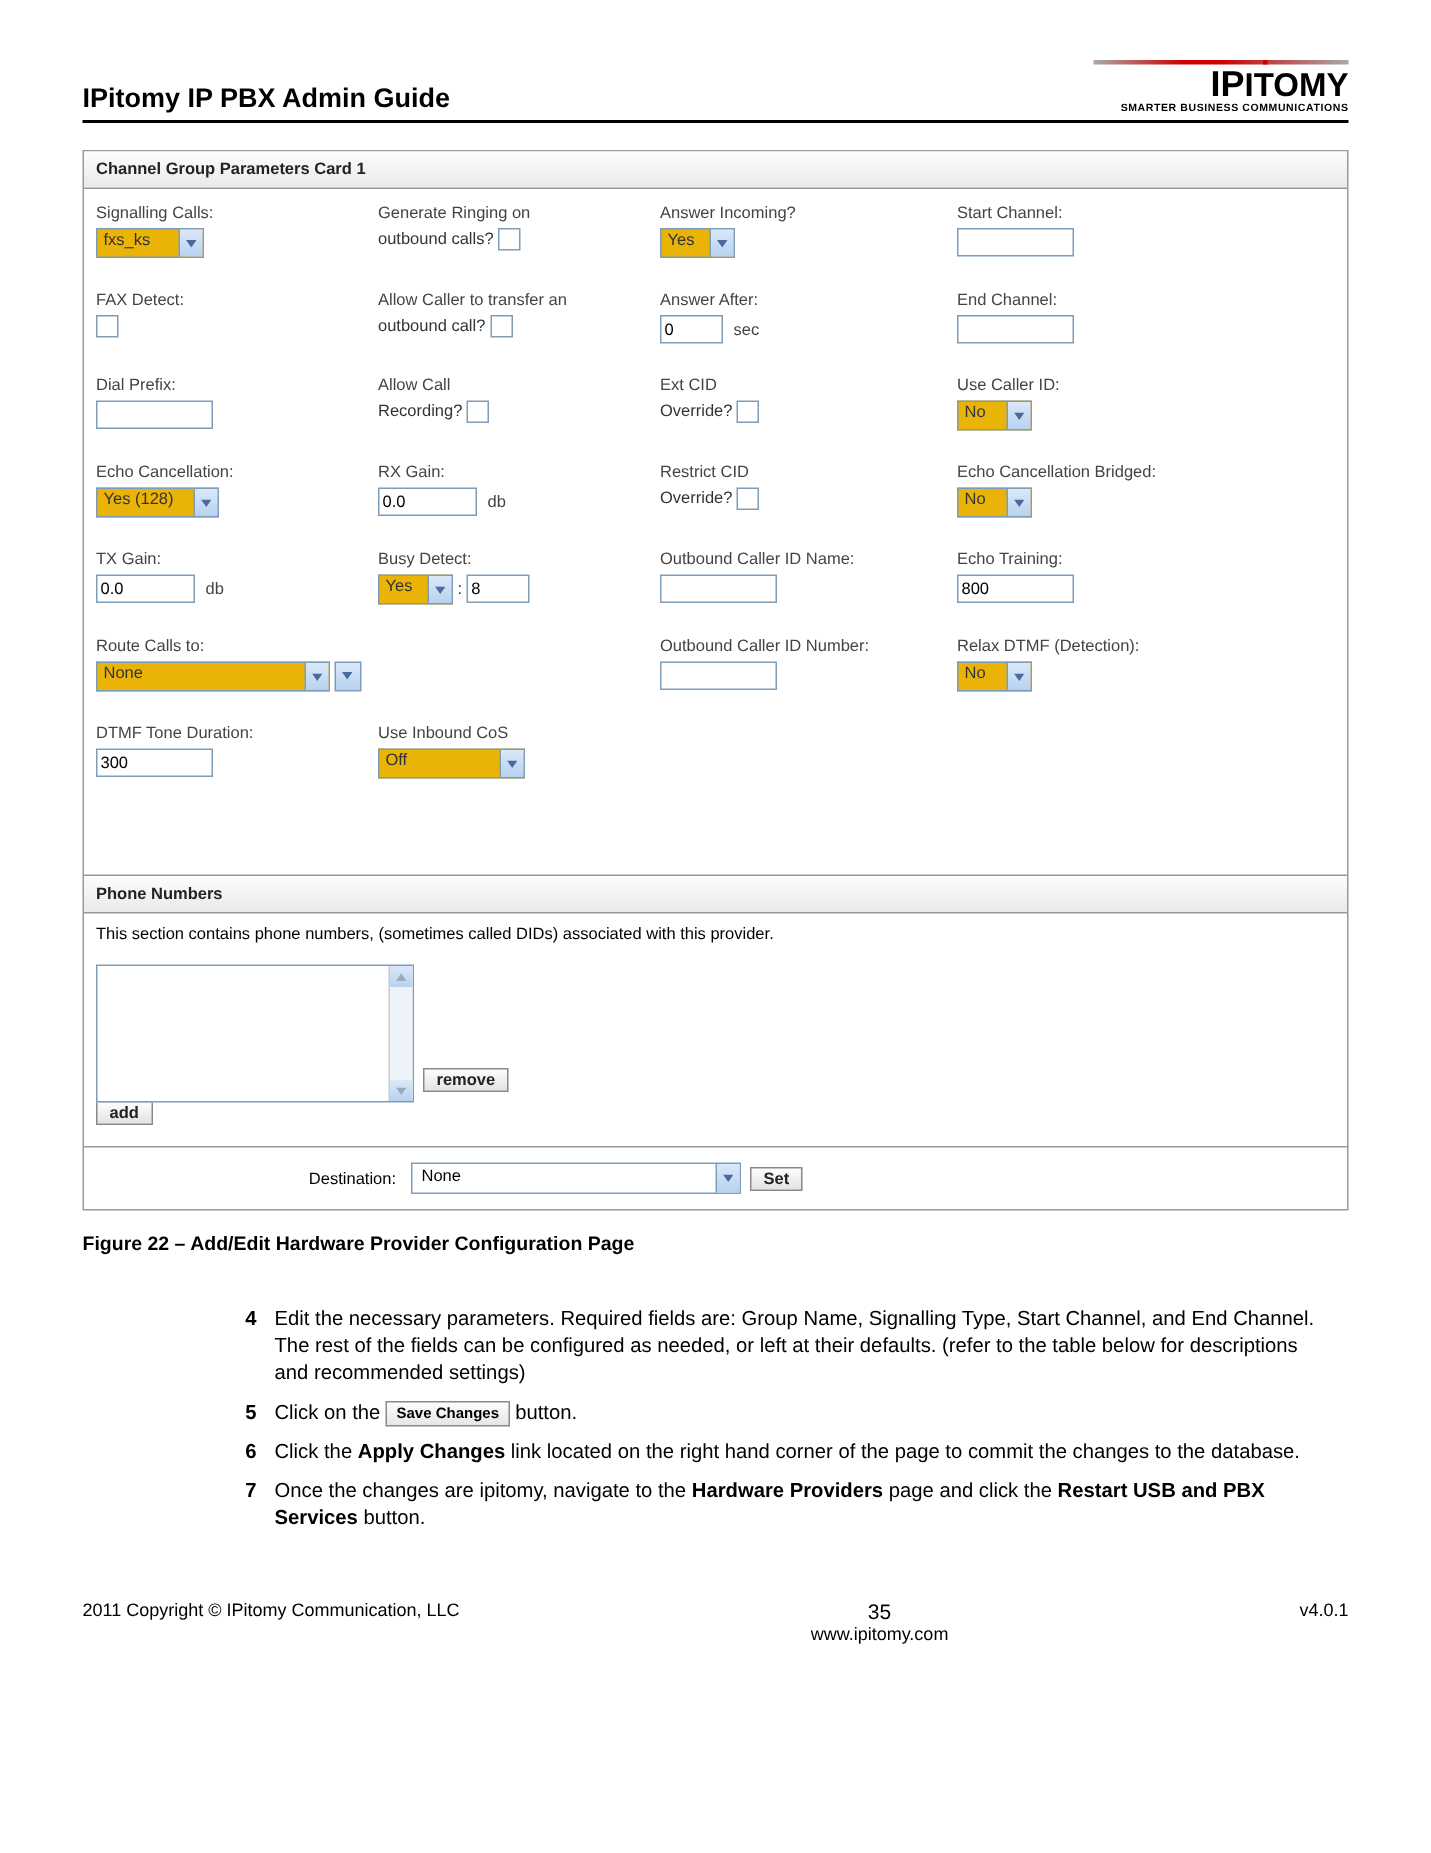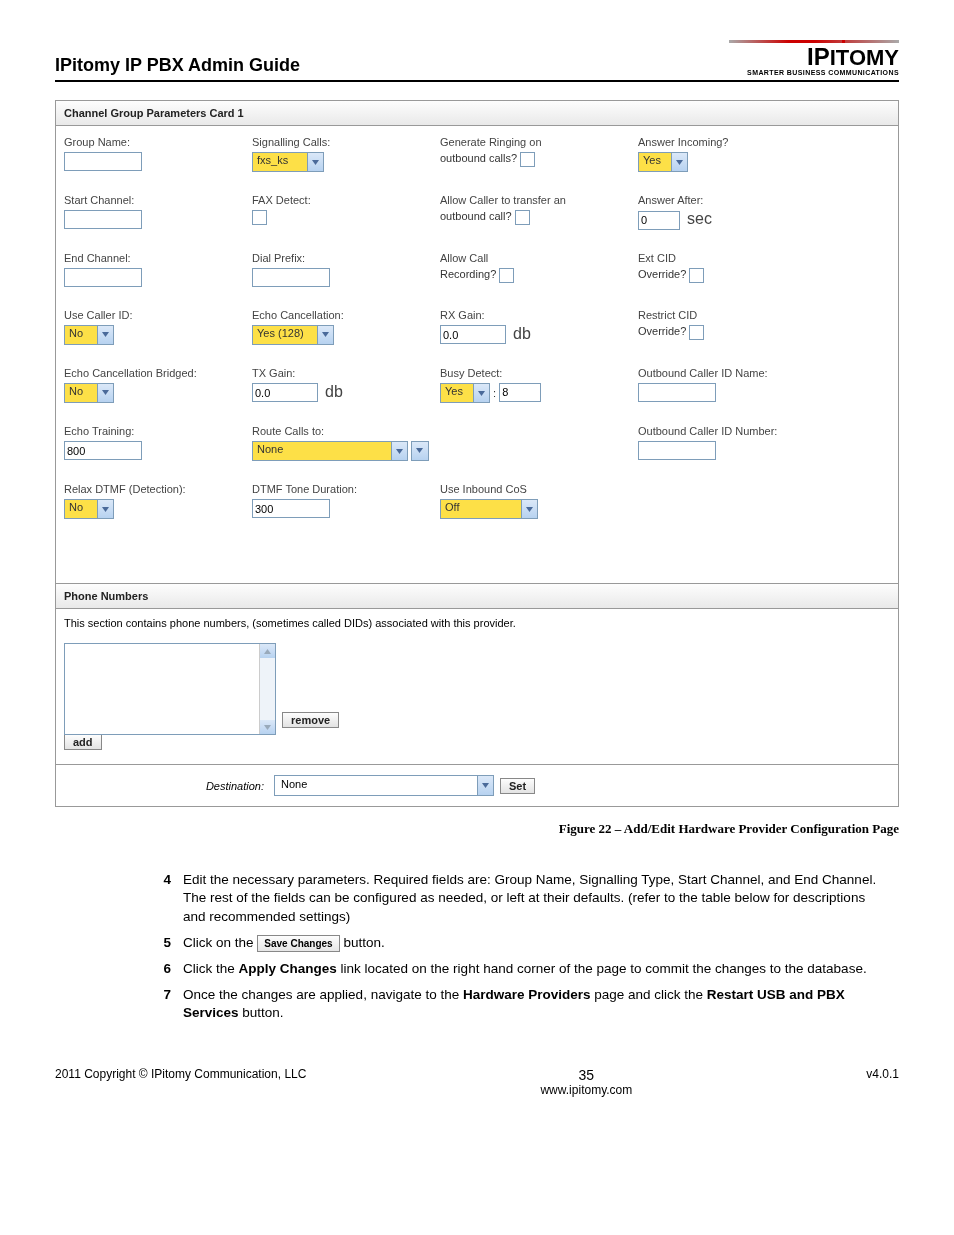--- a/index.html
+++ b/index.html
@@ -94,21 +94,21 @@
     font-size: 11px;
     padding: 0 2px;
   }
   .field input.w-med { width: 60px; }
   .field input.w-small { width: 36px; }
   .sel {
     display: inline-flex;
     align-items: stretch;
     border: 1px solid #7e9db9;
     height: 18px;
-    background: #fde047;
+    background: #eab308;
   }
   .sel span.val {
     padding: 1px 4px;
     font-size: 11px;
     min-width: 24px;
   }
   .sel .arrow, .drop-arrow {
     width: 15px;
     background: linear-gradient(#dbe8f8,#b7d2f0);
     border-left: 1px solid #7e9db9;
@@ -122,21 +122,21 @@
   }
   .cb {
     display: inline-block;
     width: 13px;
     height: 13px;
     border: 1px solid #7e9db9;
     background: #fff;
     vertical-align: middle;
   }
   .unit {
-    font-size: 16px;
+    font-size: 11px;
     color: #444;
     margin-left: 4px;
   }
   .sel-only {
     display: inline-block;
     width: 16px;
     height: 18px;
     border: 1px solid #7e9db9;
     background: linear-gradient(#dbe8f8,#b7d2f0);
     vertical-align: middle;
@@ -199,36 +199,34 @@
     font-size: 11px;
     display: flex;
     align-items: center;
     justify-content: center;
     gap: 6px;
   }
   .dest-row .dest-label {
     width: 200px;
     text-align: right;
     padding-right: 4px;
-    font-style: italic;
   }
   .dest-sel {
     display: inline-flex;
     border: 1px solid #7e9db9;
     height: 19px;
     background: #fff;
   }
   .dest-sel .val { padding: 2px 6px; min-width: 190px; font-size:11px; }
 
   .figure-caption {
-    text-align: right;
+    text-align: left;
     font-weight: bold;
     font-size: 13px;
     margin: 14px 0 34px 0;
-    font-family: Liberation Serif, serif;
   }
 
   .instructions {
     margin-left: 90px;
     margin-right: 10px;
     font-size: 13.5px;
     line-height: 1.35;
   }
   .instructions .row {
     display: flex;
@@ -271,24 +269,20 @@
     <div class="brand"><span class="ip">IP</span>ITOMY</div>
     <div class="tag">SMARTER BUSINESS COMMUNICATIONS</div>
   </div>
 </div>
 
 <div class="panel">
   <div class="panel-header">Channel Group Parameters Card 1</div>
   <div class="panel-body">
     <div class="form-grid">
 
-      <div class="field">
-        <span class="field-label">Group Name:</span>
-        <input type="text" value="" style="">
-      </div>
       <div class="field">
         <span class="field-label">Signalling Calls:</span>
         <div class="sel">
           <span class="val" style="min-width:46px">fxs_ks</span>
           <span class="arrow">
               <svg viewBox="0 0 7 5">
                 <path d="M0 0 L7 0 L3.5 5 Z" fill="#4a6a9a"></path>
               </svg>
             </span>
         </div>
@@ -528,21 +522,21 @@
   </div>
   <div class="row">
     <div class="num">6</div>
     <div class="txt">
       <span>Click the </span><b>Apply Changes</b><span> link located on the right hand corner of the page to commit the changes to the database.</span>
     </div>
   </div>
   <div class="row">
     <div class="num">7</div>
     <div class="txt">
-      <span>Once the changes are applied, navigate to the </span><b>Hardware Providers</b><span> page and click the </span><b>Restart USB and PBX Services</b><span> button.</span>
+      <span>Once the changes are ipitomy, navigate to the </span><b>Hardware Providers</b><span> page and click the </span><b>Restart USB and PBX Services</b><span> button.</span>
     </div>
   </div>
 </div>
 
 <div class="footer">
   <div>2011 Copyright © IPitomy Communication, LLC</div>
   <div class="center">
     <div class="pagenum">35</div>
     <div>www.ipitomy.com</div>
   </div>

